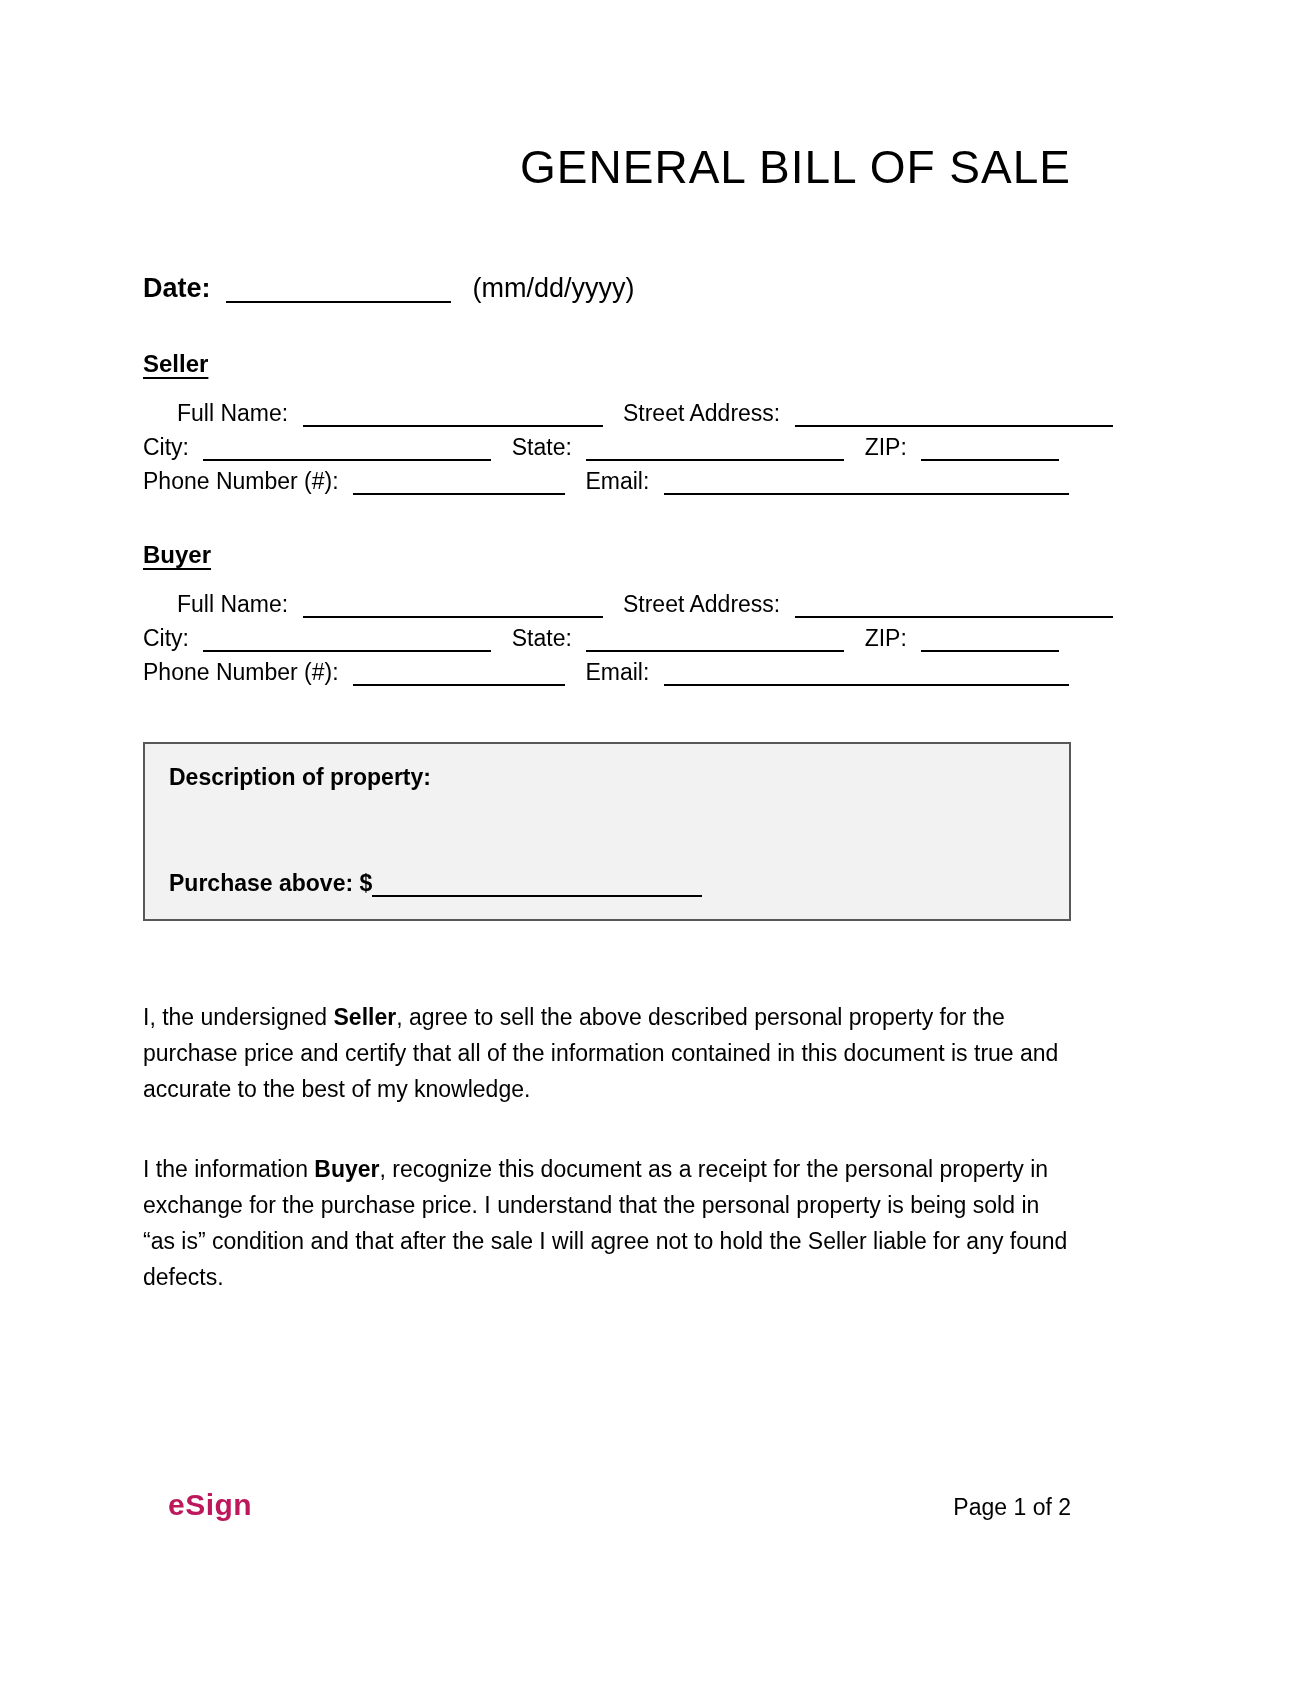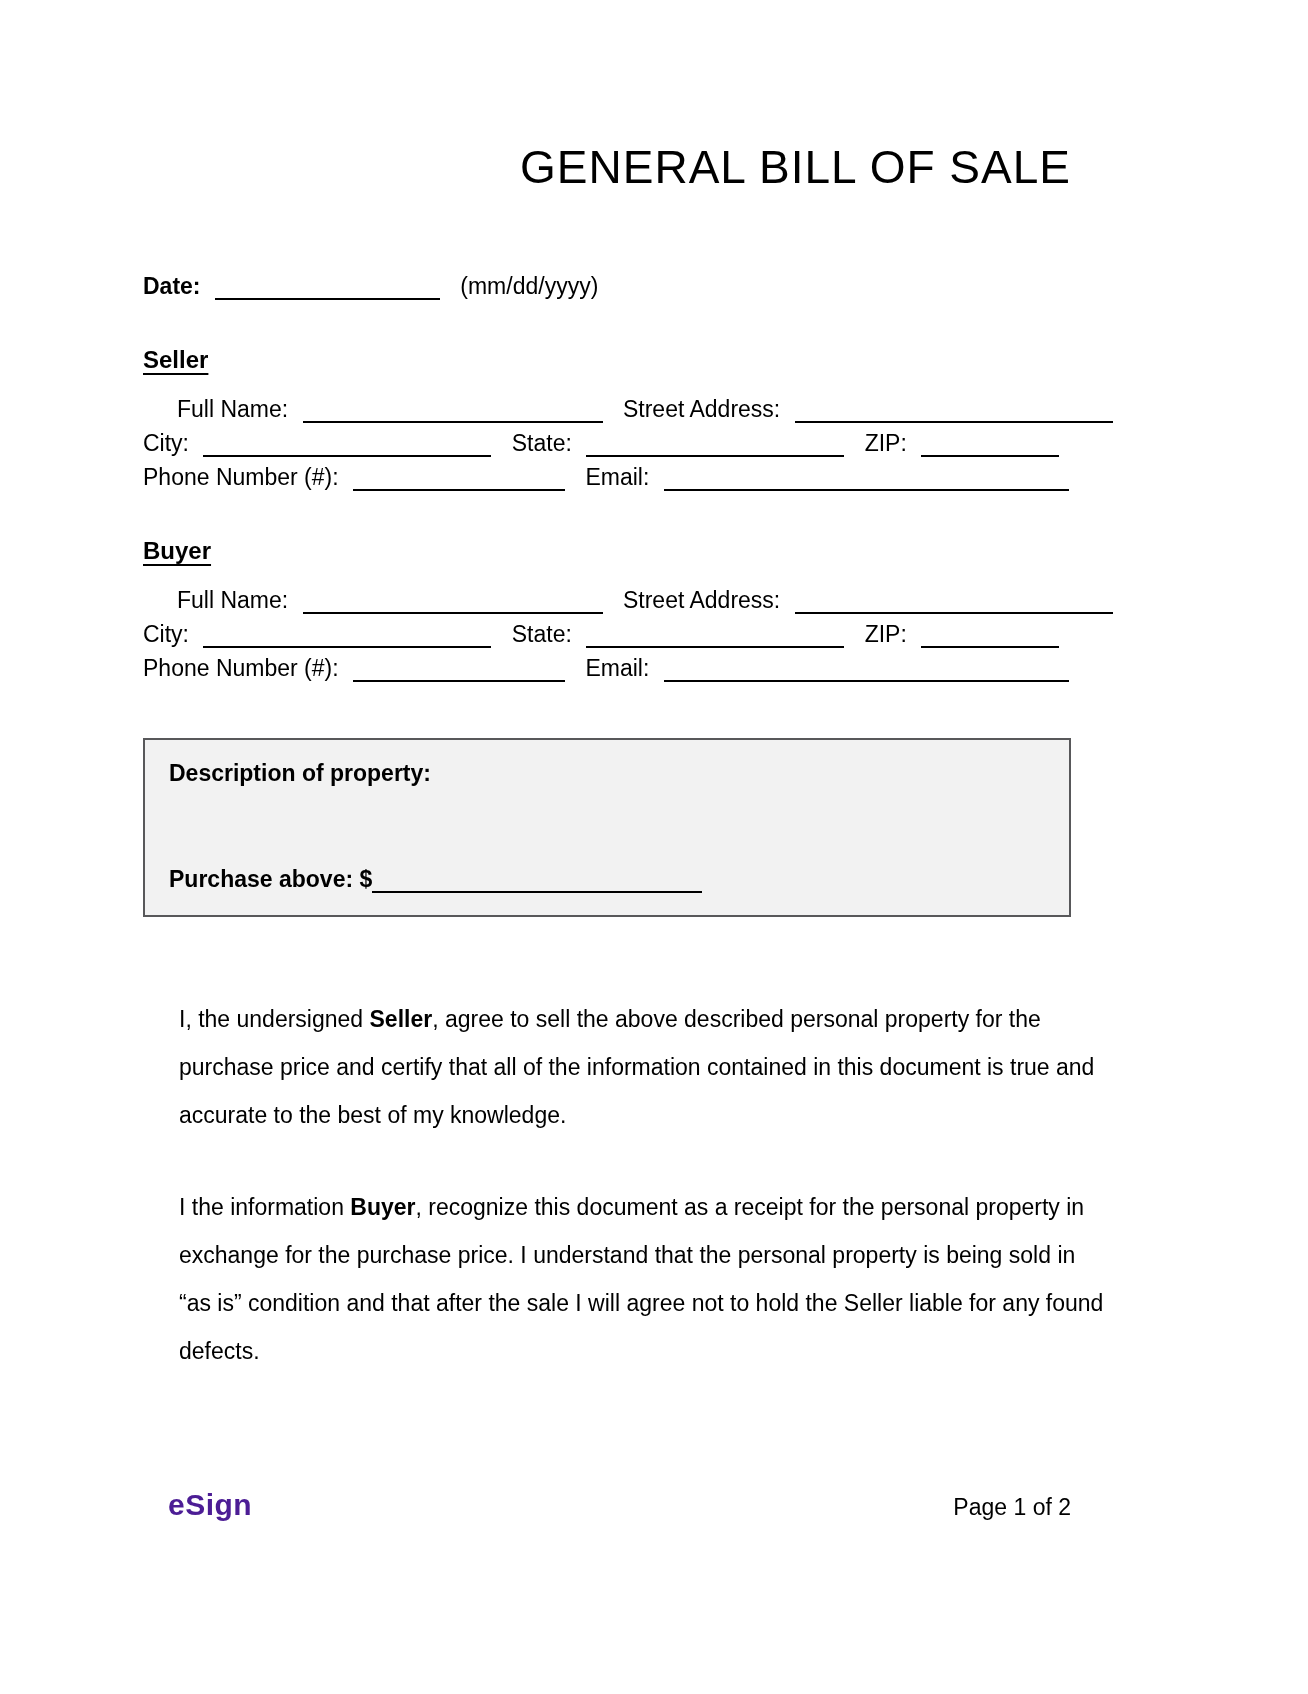--- a/index.html
+++ b/index.html
@@ -22,21 +22,21 @@
   .doc-title {
     margin-top: 142px;
     text-align: right;
     font-size: 46px;
     font-weight: 400;
     letter-spacing: 1px;
     line-height: 1.1;
   }
   .date-row {
     margin-top: 80px;
-    font-size: 23px;
+    font-size: 27px;
   }
   .date-row .lbl-bold { font-weight: 700; }
   .section-heading {
     margin-top: 46px;
     font-size: 24px;
     font-weight: 700;
     text-decoration: underline;
     text-decoration-thickness: 2px;
     text-underline-offset: 5px;
   }
@@ -75,39 +75,38 @@
     flex-direction: column;
     justify-content: space-between;
   }
   .box-label { font-size: 23px; font-weight: 700; }
   .price-line { font-size: 23px; font-weight: 700; white-space: nowrap; }
   .price-line .blank { border-bottom-width: 2px; }
   .para {
     margin-top: 78px;
     width: 925px;
     font-size: 23px;
-    line-height: 48px;
-    margin-left: 36px;
+    line-height: 36px;
   }
   .para + .para { margin-top: 44px; }
   .para strong { font-weight: 700; }
   .footer {
     position: absolute;
     left: 143px;
     top: 1488px;
     width: 928px;
     display: flex;
     justify-content: space-between;
     align-items: baseline;
   }
   .brand {
     margin-left: 25px;
     font-size: 30px;
     font-weight: 700;
-    color: #4c1d95;
+    color: #be185d;
     letter-spacing: 0.5px;
   }
   .page-indicator { font-size: 23px; }
 </style>
 </head>
 <body>
 
 <div class="page">
   <div class="content">
 

